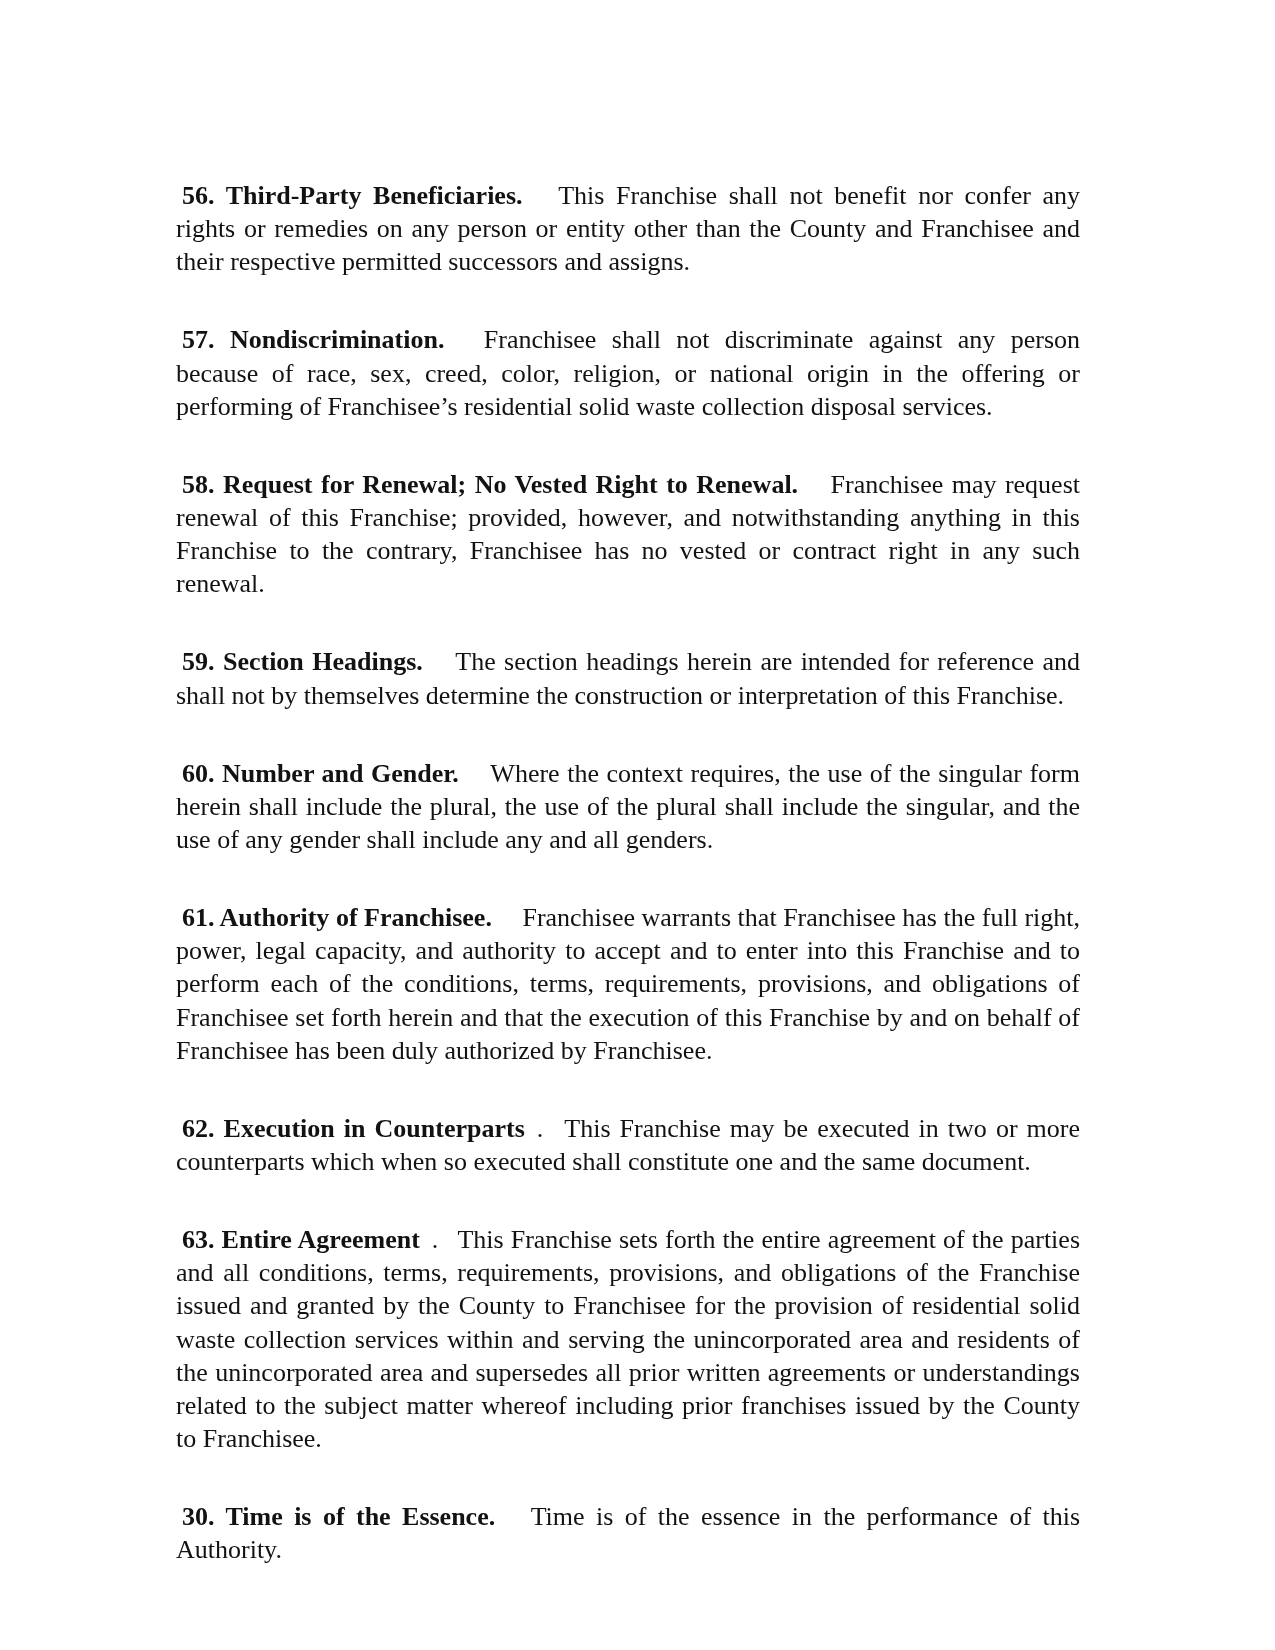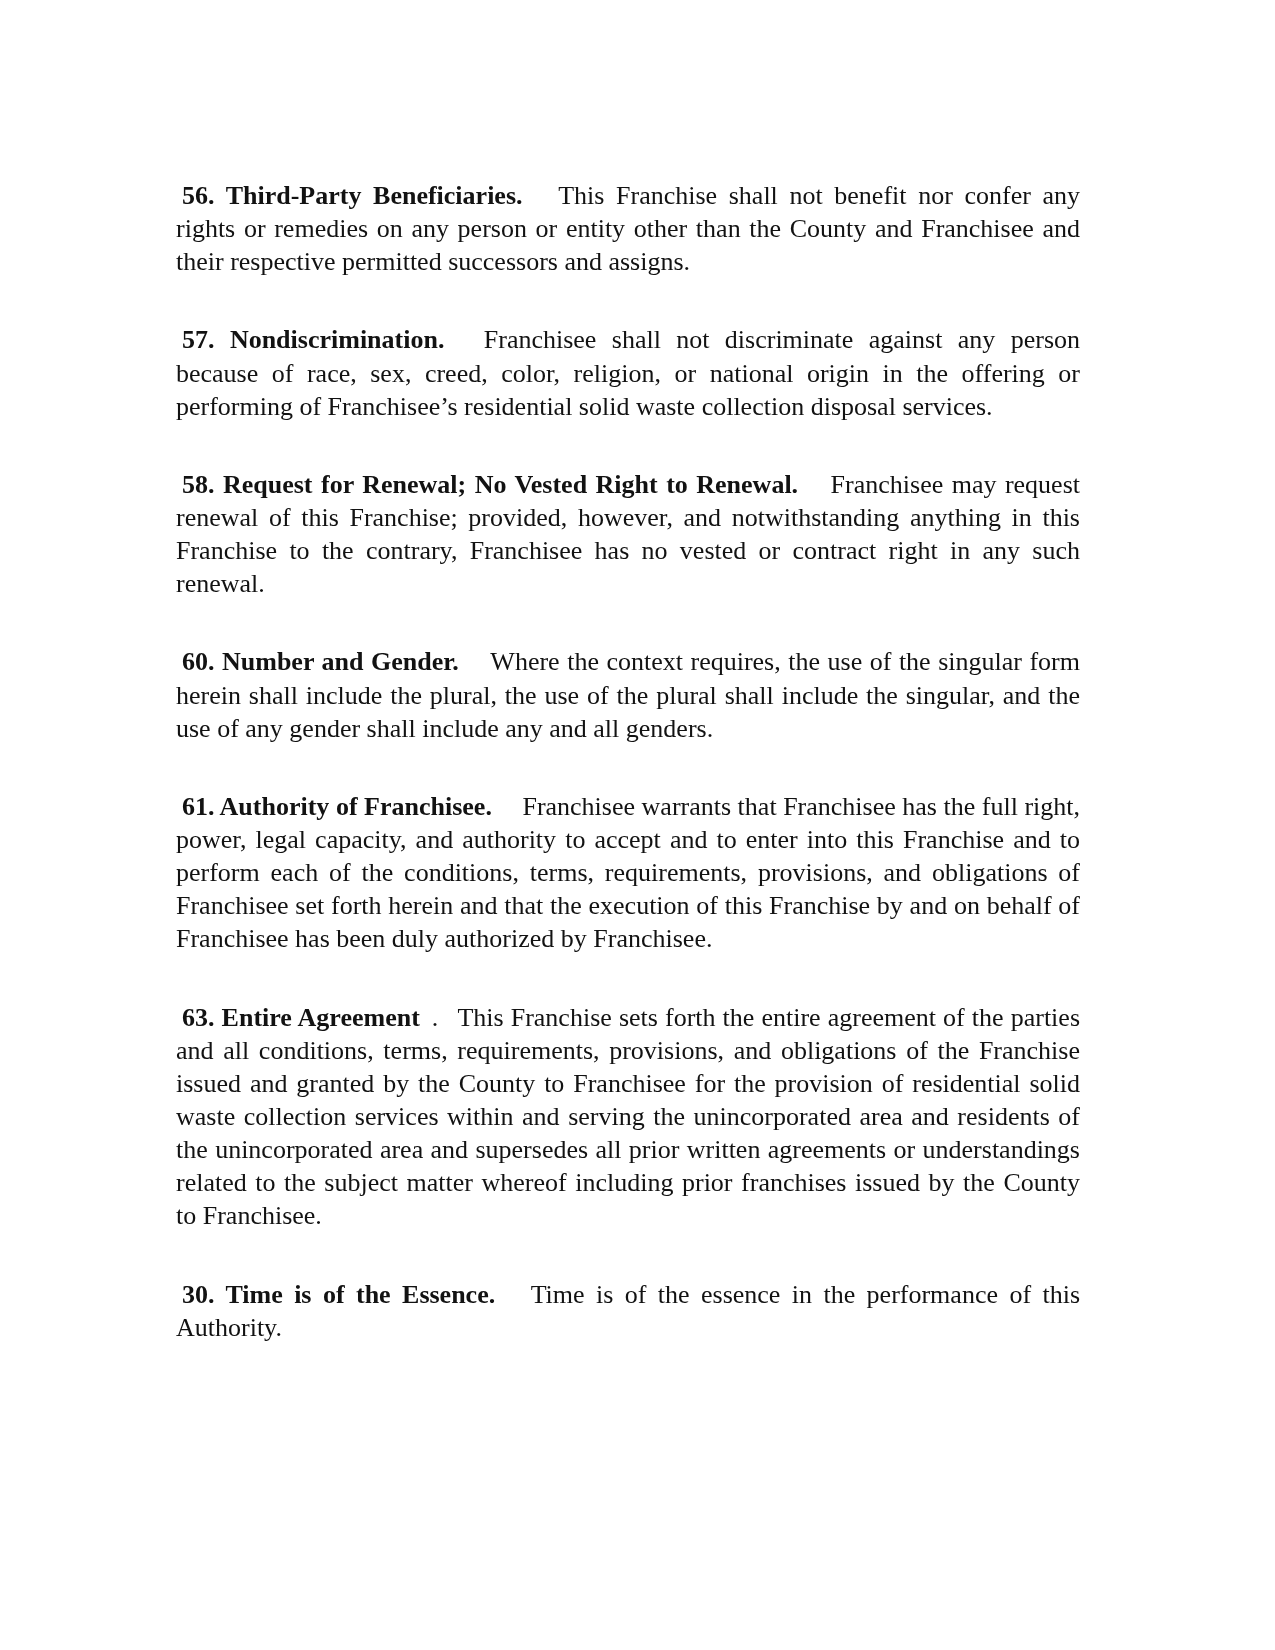--- a/index.html
+++ b/index.html
@@ -41,25 +41,27 @@
 
 <div class="page">
   <div class="content">
 
     <p class="para"><b>56. Third-Party Beneficiaries.</b><span></span> <span>This Franchise shall not benefit nor confer any rights or remedies on any person or entity other than the County and Franchisee and their respective permitted successors and assigns.</span></p>
 
     <p class="para"><b>57. Nondiscrimination.</b><span></span> <span>Franchisee shall not discriminate against any person because of race, sex, creed, color, religion, or national origin in the offering or performing of Franchisee’s residential solid waste collection disposal services.</span></p>
 
     <p class="para"><b>58. Request for Renewal; No Vested Right to Renewal.</b><span></span> <span>Franchisee may request renewal of this Franchise; provided, however, and notwithstanding anything in this Franchise to the contrary, Franchisee has no vested or contract right in any such renewal.</span></p>
 
+    <p class="para"><b>59. Section Headings.</b><span></span> <span>The section headings herein are intended for reference and shall not by themselves determine the construction or interpretation of this Franchise.</span></p>
 
     <p class="para"><b>60. Number and Gender.</b><span></span> <span>Where the context requires, the use of the singular form herein shall include the plural, the use of the plural shall include the singular, and the use of any gender shall include any and all genders.</span></p>
 
     <p class="para"><b>61. Authority of Franchisee.</b><span></span> <span>Franchisee warrants that Franchisee has the full right, power, legal capacity, and authority to accept and to enter into this Franchise and to perform each of the conditions, terms, requirements, provisions, and obligations of Franchisee set forth herein and that the execution of this Franchise by and on behalf of Franchisee has been duly authorized by Franchisee.</span></p>
 
+    <p class="para"><b>62. Execution in Counterparts</b><span>.</span> <span>This Franchise may be executed in two or more counterparts which when so executed shall constitute one and the same document.</span></p>
 
     <p class="para"><b>63. Entire Agreement</b><span>.</span> <span>This Franchise sets forth the entire agreement of the parties and all conditions, terms, requirements, provisions, and obligations of the Franchise issued and granted by the County to Franchisee for the provision of residential solid waste collection services within and serving the unincorporated area and residents of the unincorporated area and supersedes all prior written agreements or understandings related to the subject matter whereof including prior franchises issued by the County to Franchisee.</span></p>
 
     <p class="para"><b>30. Time is of the Essence.</b><span></span> <span>Time is of the essence in the performance of this Authority.</span></p>
 
 
   </div>
 
 </div>
 

